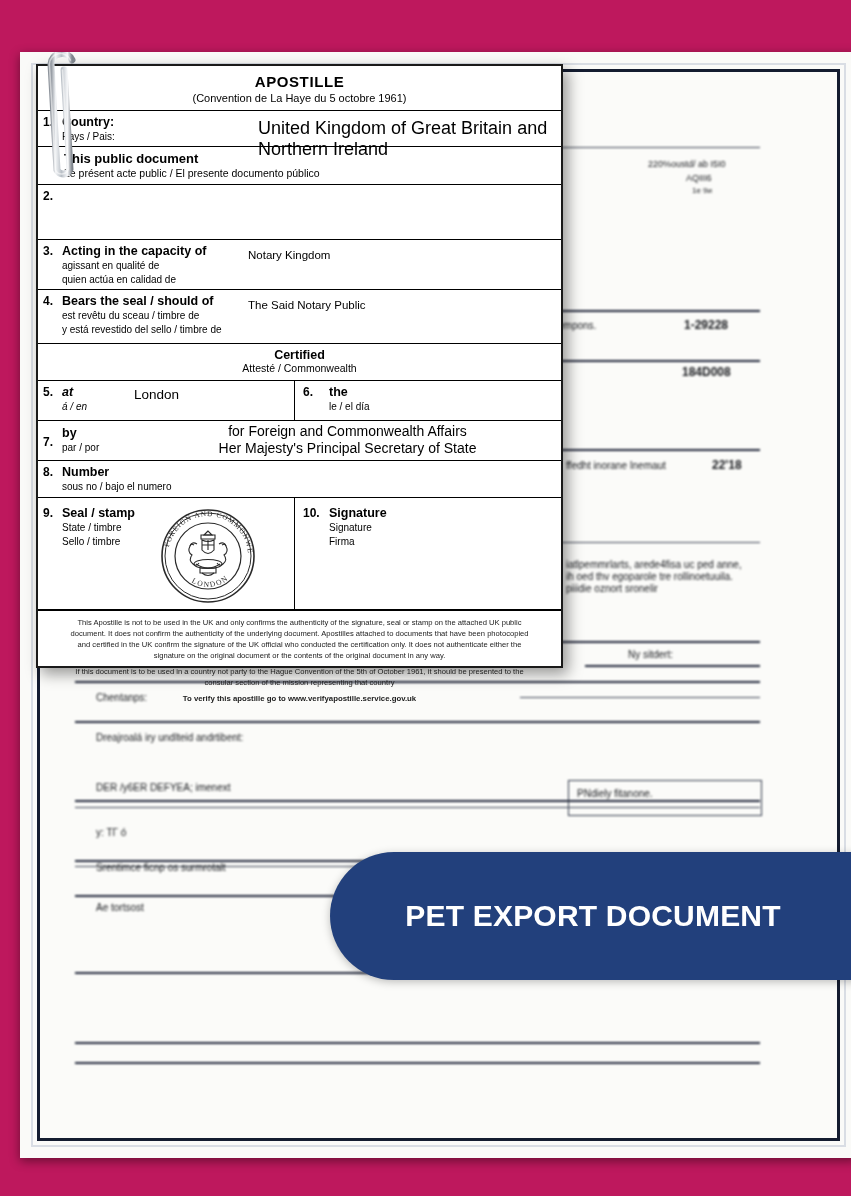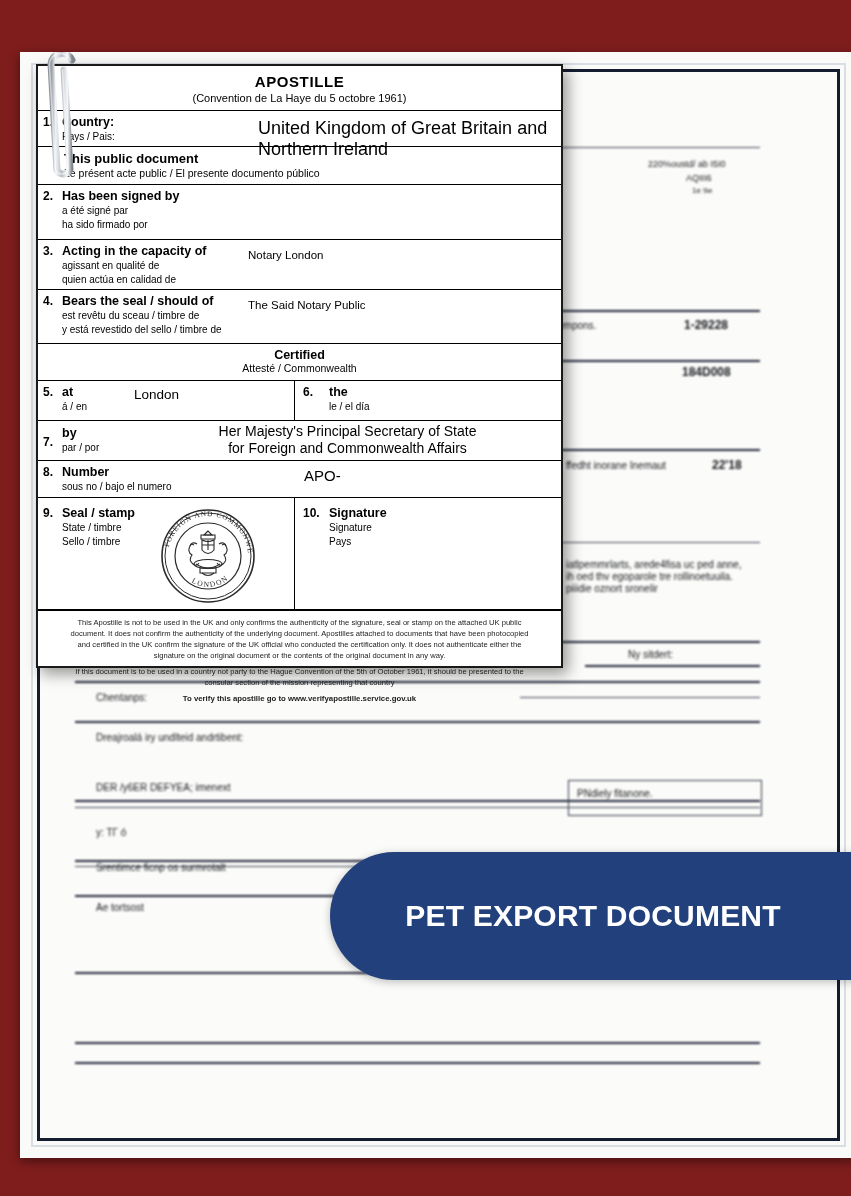--- a/index.html
+++ b/index.html
@@ -5,21 +5,21 @@
 <style>
   html,body{margin:0;padding:0;}
   body{
     width:851px;height:1196px;
     background:#22407C;
     font-family:"Liberation Sans", sans-serif;
     overflow:hidden;position:relative;
   }
 
   
-  #root{position:absolute;inset:0;background:#7f1d1d;}
+  #root{position:absolute;inset:0;background:#be185d;}
 
   
   .paper{
     position:absolute;left:20px;top:52px;right:-6px;bottom:38px;
     background:#FAFAF8;
     box-shadow:0 3px 10px rgba(0,0,0,.45);
   }
   .paper-inner-frame{
     position:absolute;left:17px;top:17px;right:17px;bottom:17px;
     border:3px solid #141C30;
@@ -182,57 +182,52 @@
       <div class="val">United Kingdom of Great Britain and Northern Ireland</div>
     </div>
 
     <div class="row rdoc">
       <div class="en">This public document</div>
       <div class="fr">Le présent acte public / El presente documento público</div>
     </div>
 
     <div class="row r2">
       <div class="num">2.</div>
-      <div class="lbl">
-        <div class="en">Has been signed by</div>
-        <div class="fr">a été signé par</div>
-        <div class="fr">ha sido firmado por</div>
-      </div>
       <div class="val"></div>
     </div>
 
     <div class="row r3">
       <div class="num">3.</div>
       <div class="lbl">
         <div class="en">Acting in the capacity of</div>
         <div class="fr">agissant en qualité de</div>
         <div class="fr">quien actúa en calidad de</div>
       </div>
-      <div class="val small">Notary London</div>
+      <div class="val small">Notary Kingdom</div>
     </div>
 
     <div class="row r4">
       <div class="num">4.</div>
       <div class="lbl">
         <div class="en">Bears the seal / should of</div>
         <div class="fr">est revêtu du sceau / timbre de</div>
         <div class="fr">y está revestido del sello / timbre de</div>
       </div>
       <div class="val small">The Said Notary Public</div>
     </div>
 
     <div class="row cert">
       <div class="en">Certified</div>
       <div class="fr">Attesté / Commonwealth</div>
     </div>
 
     <div class="row r56">
       <div class="cell5">
         <div class="num">5.</div>
-        <div class="lbl" style="width:72px;">
+        <div class="lbl" style="width:72px;font-style:italic;">
           <div class="en">at</div>
           <div class="fr">á / en</div>
         </div>
         <div class="val">London</div>
       </div>
       <div class="cell6">
         <div class="num" style="width:34px;padding-left:8px;">6.</div>
         <div class="lbl" style="width:80px;">
           <div class="en">the</div>
           <div class="fr">le / el día</div>
@@ -241,32 +236,31 @@
       </div>
     </div>
 
     <div class="row r7">
       <div class="num">7.</div>
       <div class="lbl" style="width:72px;">
         <div class="en">by</div>
         <div class="fr">par / por</div>
       </div>
       <div class="val">
+        <div>for Foreign and Commonwealth Affairs</div>
         <div>Her Majesty's Principal Secretary of State</div>
-        <div>for Foreign and Commonwealth Affairs</div>
       </div>
     </div>
 
     <div class="row r8">
       <div class="num">8.</div>
       <div class="lbl">
         <div class="en">Number</div>
         <div class="fr">sous no / bajo el numero</div>
       </div>
-      <div class="val">APO-</div>
     </div>
 
     <div class="row r910">
       <div class="c9">
         <div class="num">9.</div>
         <div class="lbl" style="width:150px;">
           <div class="en">Seal / stamp</div>
           <div class="fr">State / timbre</div>
           <div class="fr">Sello / timbre</div>
         </div>
@@ -301,21 +295,21 @@
               <path d="M46,69 q6,5 12,0"></path>
             </g>
           </svg>
         </div>
       </div>
       <div class="c10">
         <div class="num" style="width:34px;padding-left:8px;">10.</div>
         <div class="lbl" style="width:150px;">
           <div class="en">Signature</div>
           <div class="fr">Signature</div>
-          <div class="fr">Pays</div>
+          <div class="fr">Firma</div>
         </div>
       </div>
     </div>
 
     <div class="ap-footer">
       <p>This Apostille is not to be used in the UK and only confirms the authenticity of the signature, seal or stamp on the attached UK public document. It does not confirm the authenticity of the underlying document. Apostilles attached to documents that have been photocopied and certified in the UK confirm the signature of the UK official who conducted the certification only. It does not authenticate either the signature on the original document or the contents of the original document in any way.</p>
       <p>If this document is to be used in a country not party to the Hague Convention of the 5th of October 1961, it should be presented to the consular section of the mission representing that country</p>
       <p class="last">To verify this apostille go to www.verifyapostille.service.gov.uk</p>
     </div>
   </div>

